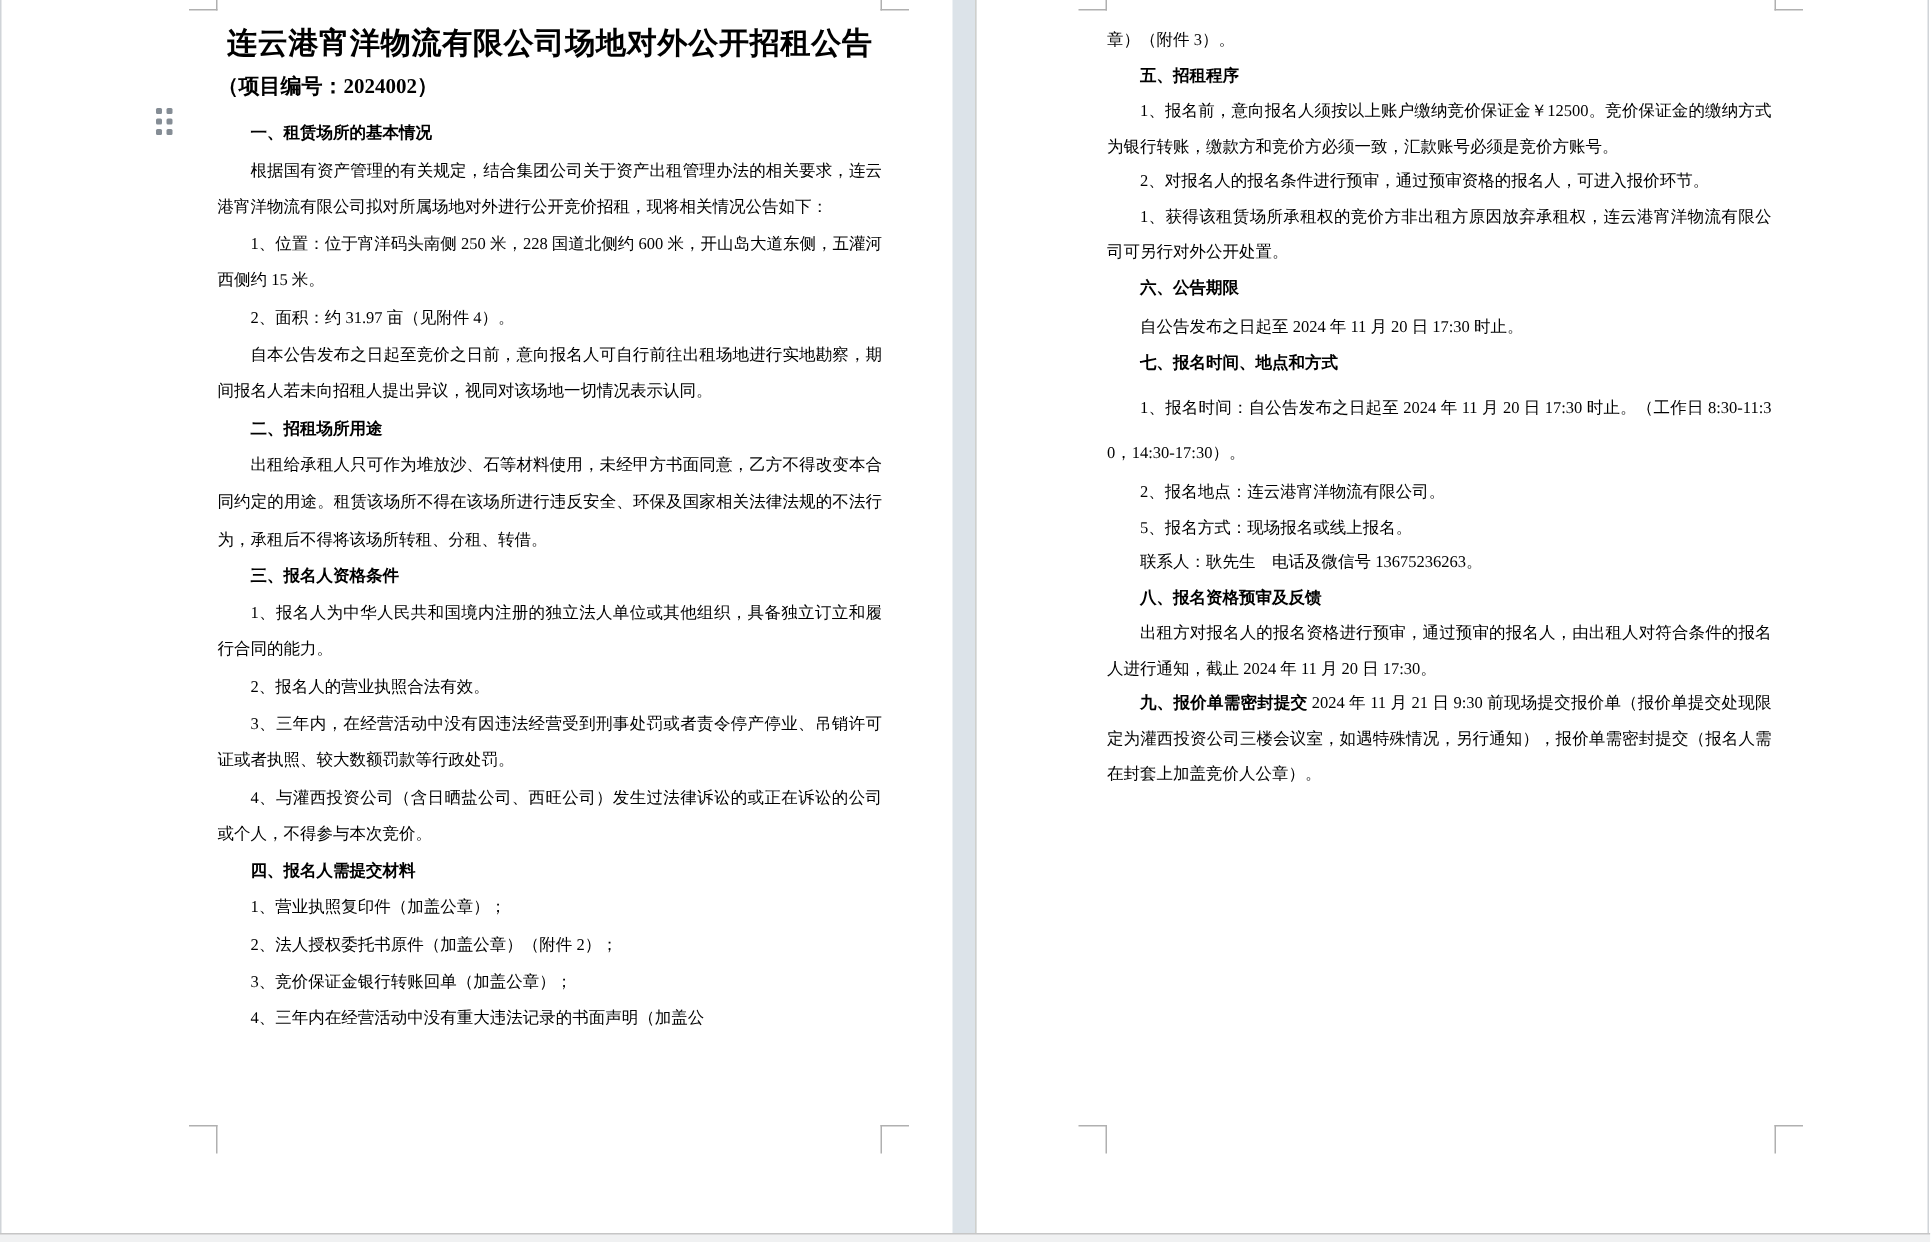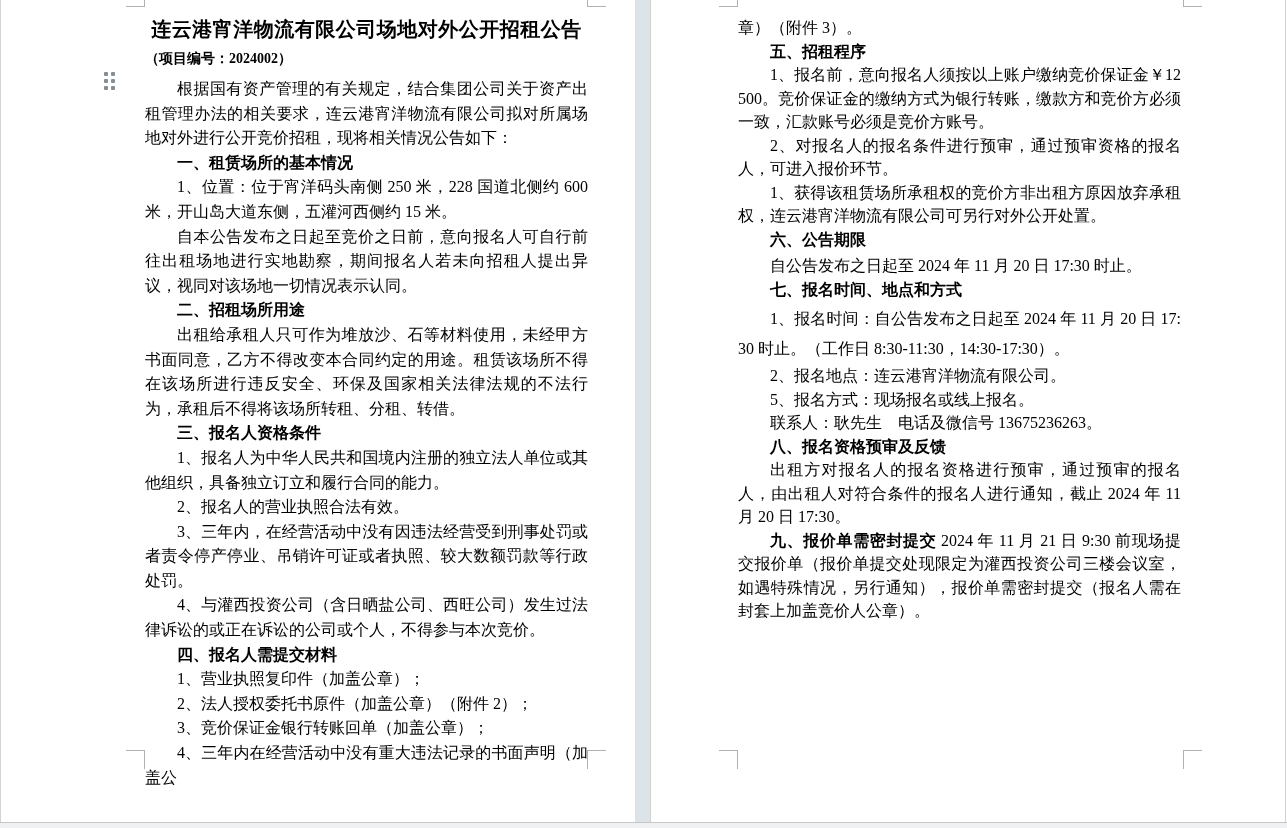--- a/index.html
+++ b/index.html
@@ -25,21 +25,21 @@
   .drag-handle{position:absolute;left:55px;top:72px;width:11px;height:20px;
     display:grid;grid-template-columns:4px 4px;grid-template-rows:4px 4px 4px;
     column-gap:3px;row-gap:3px;cursor:move;}
   .drag-handle i{background:#858d95;border-radius:1px;}
   
   .textarea{position:absolute;top:14px;width:443px;}
   .page-left  .textarea{left:96px;}
   .page-right .textarea{left:87px;top:16px;}
   .doc-title{margin:0;font-size:20px;font-weight:bold;text-align:center;line-height:30px;letter-spacing:0.5px;}
   .doc-subtitle{margin:5px 0 9px 0;font-size:14px;font-weight:bold;text-align:left;line-height:19px;}
-  .para{margin:0;font-size:16px;text-align:justify;text-indent:2em;word-break:break-all;}
+  .para{margin:0;font-size:11px;text-align:justify;text-indent:2em;word-break:break-all;}
   .page-left  .para{line-height:24.6px;}
   .page-right .para{line-height:23.5px;}
   .para.heading{font-weight:bold;}
   .para.cont{text-indent:0;}
   .para.heading-sp{font-weight:bold;margin-top:0;margin-bottom:3px;}
   .para.body-tall{line-height:30px !important;}
   .para .b{font-weight:bold;}
   .para .u{text-decoration:underline;}
 </style>
 </head>
@@ -59,23 +59,24 @@
         <i></i>
         <i></i>
         <i></i>
         <i></i>
     </div>
 
     <div class="textarea">
       <h1 class="doc-title">连云港宵洋物流有限公司场地对外公开招租公告</h1>
       <div class="doc-subtitle">（项目编号：2024002）</div>
       <div>
+          <p class="para heading"><span>一、租赁场所的基本情况</span></p>
           <p class="para body"><span>根据国有资产管理的有关规定，结合集团公司关于资产出租管理办法的相关要求，连云港宵洋物流有限公司拟对所属场地对外进行公开竞价招租，现将相关情况公告如下：</span></p>
-          <p class="para heading"><span>一、租赁场所的基本情况</span></p>
           <p class="para body"><span>1、位置：位于宵洋码头南侧 250 米，228 国道北侧约 600 米，开山岛大道东侧，五灌河西侧约 15 米。</span></p>
+          <p class="para body"><span>2、面积：约 31.97 亩（见附件 4）。</span></p>
           <p class="para body"><span>自本公告发布之日起至竞价之日前，意向报名人可自行前往出租场地进行实地勘察，期间报名人若未向招租人提出异议，视同对该场地一切情况表示认同。</span></p>
           <p class="para heading"><span>二、招租场所用途</span></p>
           <p class="para body"><span>出租给承租人只可作为堆放沙、石等材料使用，未经甲方书面同意，乙方不得改变本合同约定的用途。租赁该场所不得在该场所进行违反安全、环保及国家相关法律法规的不法行为，承租后不得将该场所转租、分租、转借。</span></p>
           <p class="para heading"><span>三、报名人资格条件</span></p>
           <p class="para body"><span>1、报名人为中华人民共和国境内注册的独立法人单位或其他组织，具备独立订立和履行合同的能力。</span></p>
           <p class="para body"><span>2、报名人的营业执照合法有效。</span></p>
           <p class="para body"><span>3、三年内，在经营活动中没有因违法经营受到刑事处罚或者责令停产停业、吊销许可证或者执照、较大数额罚款等行政处罚。</span></p>
           <p class="para body"><span>4、与灌西投资公司（含日晒盐公司、西旺公司）发生过法律诉讼的或正在诉讼的公司或个人，不得参与本次竞价。</span></p>
           <p class="para heading"><span>四、报名人需提交材料</span></p>
           <p class="para body"><span>1、营业执照复印件（加盖公章）；</span></p>

